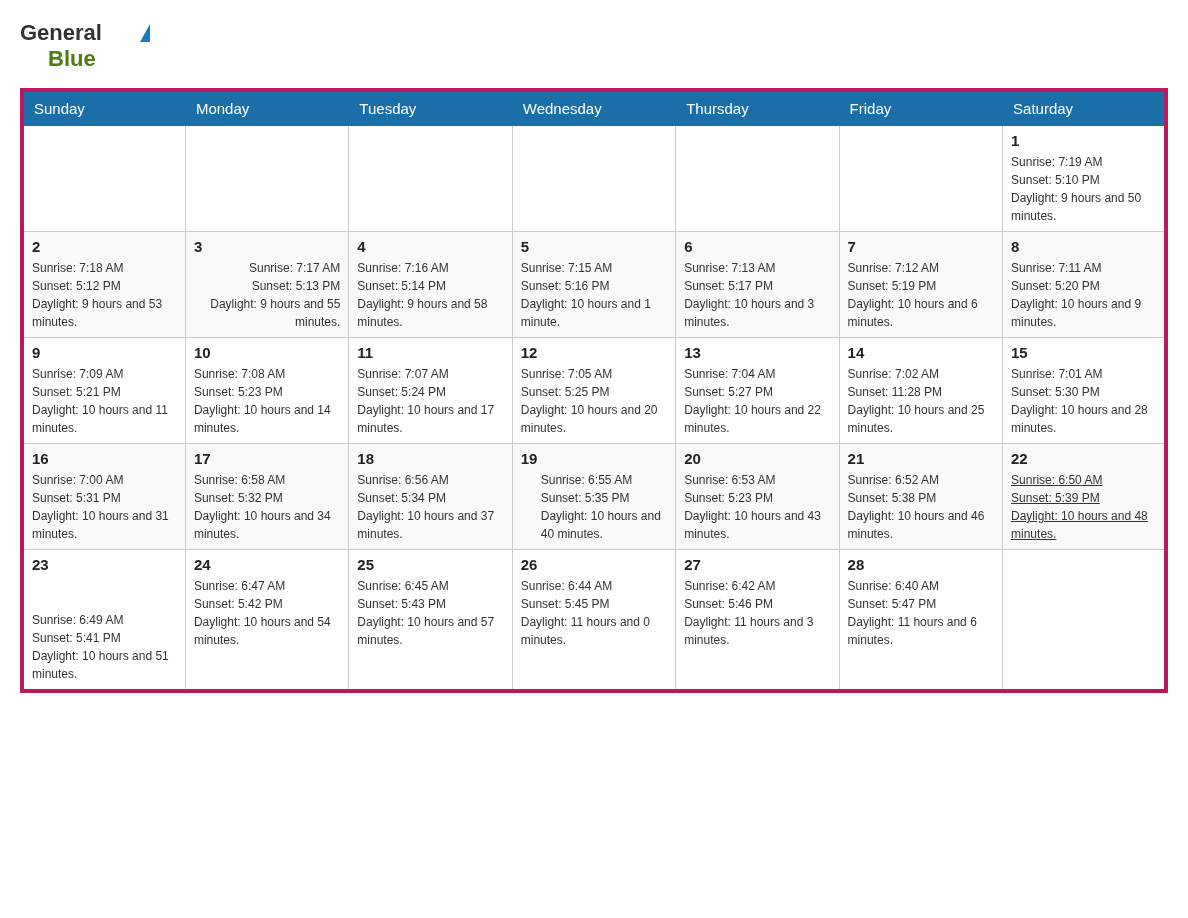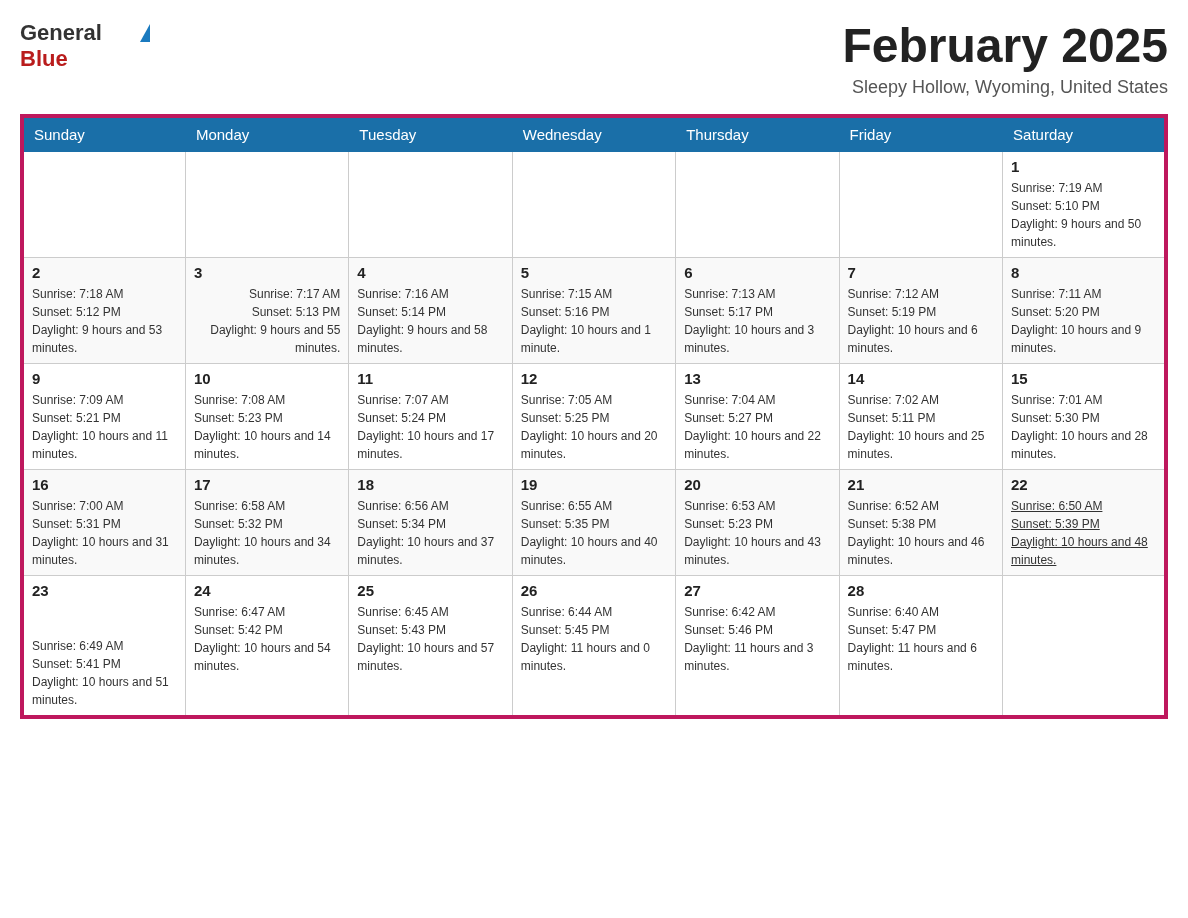--- a/index.html
+++ b/index.html
@@ -23,23 +23,24 @@
     }
     .logo-general {
       font-size: 22px;
       font-weight: bold;
       color: #333;
       display: flex;
       align-items: center;
       gap: 36px;
     }
     .logo-blue-text {
-      color: #b91c1c;
+      color: #4d7c0f;
       font-size: 22px;
       font-weight: bold;
+      margin-left: 28px;
     }
     .logo-triangle {
       width: 0;
       height: 0;
       border-left: 10px solid transparent;
       border-bottom: 18px solid #1a7abf;
       display: inline-block;
       margin-left: 2px;
       vertical-align: middle;
     }
@@ -103,24 +104,20 @@
 </head>
 <body>
 
 <div class="header">
   <div class="logo">
     <div class="logo-general">
       <span>General</span>
         <span class="logo-triangle"></span>
     </div>
     <div class="logo-blue-text">Blue</div>
-  </div>
-  <div class="title-area">
-    <div class="month-title">February 2025</div>
-    <div class="subtitle">Sleepy Hollow, Wyoming, United States</div>
   </div>
 </div>
 
 <table class="calendar">
   <thead>
     <tr>
     <th>Sunday</th>
         <th>Monday</th>
         <th>Tuesday</th>
         <th>Wednesday</th>
@@ -215,21 +212,21 @@
         </td>
         <td>
           <span class="day-number">13</span>
           <div class="day-info" style="white-space: pre-line;">Sunrise: 7:04 AM
 Sunset: 5:27 PM
 Daylight: 10 hours and 22 minutes.</div>
         </td>
         <td>
           <span class="day-number">14</span>
           <div class="day-info" style="white-space: pre-line;">Sunrise: 7:02 AM
-Sunset: 5:11 PM
+Sunset: 11:28 PM
 Daylight: 10 hours and 25 minutes.</div>
         </td>
         <td>
           <span class="day-number">15</span>
           <div class="day-info" style="white-space: pre-line;">Sunrise: 7:01 AM
 Sunset: 5:30 PM
 Daylight: 10 hours and 28 minutes.</div>
         </td>
       </tr>
       <tr>
@@ -246,21 +243,21 @@
 Daylight: 10 hours and 34 minutes.</div>
         </td>
         <td>
           <span class="day-number">18</span>
           <div class="day-info" style="white-space: pre-line;">Sunrise: 6:56 AM
 Sunset: 5:34 PM
 Daylight: 10 hours and 37 minutes.</div>
         </td>
         <td>
           <span class="day-number">19</span>
-          <div class="day-info" style="white-space: pre-line;">Sunrise: 6:55 AM
+          <div class="day-info" style="white-space: pre-line; margin-left: 20px;">Sunrise: 6:55 AM
 Sunset: 5:35 PM
 Daylight: 10 hours and 40 minutes.</div>
         </td>
         <td>
           <span class="day-number">20</span>
           <div class="day-info" style="white-space: pre-line;">Sunrise: 6:53 AM
 Sunset: 5:23 PM
 Daylight: 10 hours and 43 minutes.</div>
         </td>
         <td>

